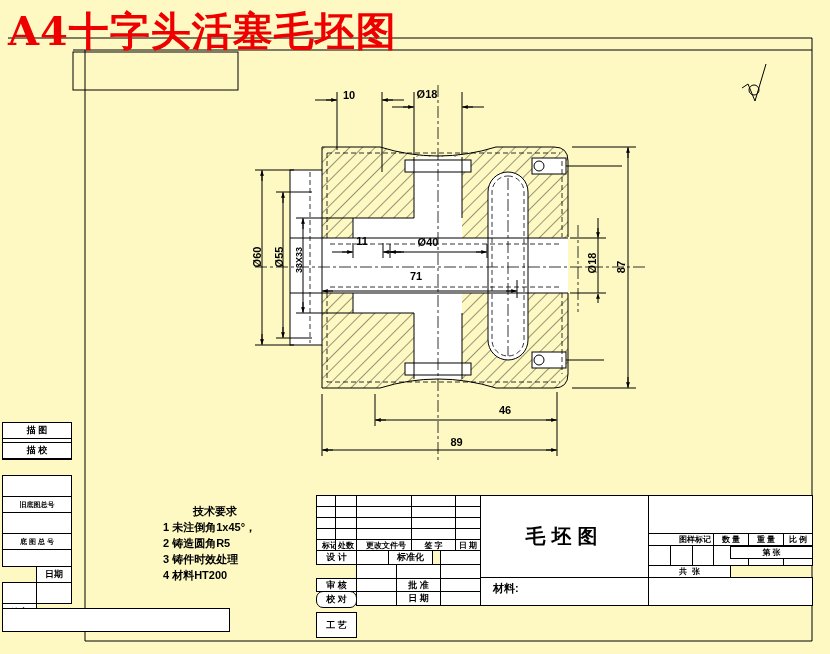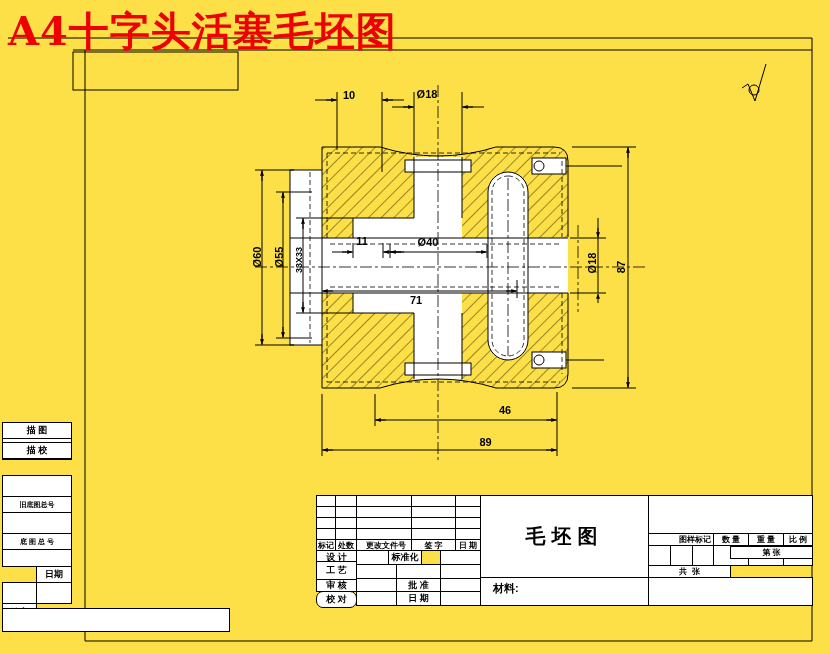--- a/index.html
+++ b/index.html
@@ -1,16 +1,16 @@
 <!DOCTYPE html>
 <html><head>
 <meta charset="utf-8">
 <style>
   html,body{margin:0;padding:0;background:#fff;}
-  #page{position:relative;width:830px;height:654px;background:#fde047;overflow:hidden;
+  #page{position:relative;width:830px;height:654px;background:#fef9c3;overflow:hidden;
         font-family:"Liberation Sans",sans-serif;color:#000;}
   svg{position:absolute;left:0;top:0;}
   .s{stroke:#000;stroke-width:1;fill:none;}
   .w{fill:#fff;stroke:none;}
   .hd{stroke:#000;stroke-width:0.8;fill:none;stroke-dasharray:5 3;}
   .cl{stroke:#000;stroke-width:0.8;fill:none;stroke-dasharray:12 3 3 3;}
   .red-title{position:absolute;left:8px;top:4px;font-family:"DejaVu Serif",serif;
              font-weight:bold;font-size:40px;color:#ee0000;letter-spacing:1px;
              white-space:nowrap;z-index:5;}
   .dim{position:absolute;transform:translate(-50%,-50%);font-size:11px;font-weight:bold;
@@ -197,29 +197,36 @@
     <circle class="s" cx="754" cy="90" r="5"></circle>
   </g>
 </svg>
 
 <div class="red-title">A4十字头活塞毛坯图</div>
 
 <div class="dim" style="left:349px;top:95px;">10</div>
 <div class="dim" style="left:427px;top:94px;">Ø18</div>
 <div class="dim" style="left:362px;top:241px;">11</div>
 <div class="dim" style="left:428px;top:242px;">Ø40</div>
-<div class="dim" style="left:416px;top:300px;">71</div>
+<div class="dim" style="left:416px;top:276px;">71</div>
 <div class="dim" style="left:505px;top:410px;">46</div>
-<div class="dim" style="left:462px;top:442px;padding-left:47px;">89</div>
+<div class="dim" style="left:433px;top:442px;padding-left:47px;">89</div>
 <div class="dimv" style="left:257px;top:257px;">Ø60</div>
 <div class="dimv" style="left:279px;top:257px;">Ø55</div>
 <div class="dimv dims9" style="left:299px;top:260px;">33X33</div>
 <div class="dimv" style="left:592px;top:263px;">Ø18</div>
 <div class="dimv" style="left:621px;top:267px;">87</div>
 
+<div class="tech">
+  <div class="t">技术要求</div>
+  <div>1 未注倒角1x45°，</div>
+  <div>2 铸造圆角R5</div>
+  <div>3 铸件时效处理</div>
+  <div>4 材料HT200</div>
+</div>
 
 <div>
   <div class="cell" style="left:2px;top:422px;width:70px;height:17px;">描  图</div>
   <div class="cell" style="left:2px;top:438px;width:70px;height:22px;"></div>
   <div class="cell" style="left:2px;top:442px;width:70px;height:17px;">描  校</div>
   <div class="cell" style="left:2px;top:475px;width:70px;height:22px;"></div>
   <div class="cell tiny" style="left:2px;top:496px;width:70px;height:17px;">旧底图总号</div>
   <div class="cell" style="left:2px;top:512px;width:70px;height:22px;"></div>
   <div class="cell tiny" style="left:2px;top:533px;width:70px;height:17px;">底 图 总 号</div>
   <div class="cell" style="left:2px;top:549px;width:70px;height:18px;"></div>
@@ -246,39 +253,39 @@
   <div class="cell" style="left:335px;top:517px;width:22px;height:12px;"></div>
   <div class="cell" style="left:356px;top:517px;width:56px;height:12px;"></div>
   <div class="cell" style="left:411px;top:517px;width:45px;height:12px;"></div>
   <div class="cell" style="left:455px;top:517px;width:26px;height:12px;"></div>
   <div class="cell" style="left:316px;top:528px;width:20px;height:12px;"></div>
   <div class="cell" style="left:335px;top:528px;width:22px;height:12px;"></div>
   <div class="cell" style="left:356px;top:528px;width:56px;height:12px;"></div>
   <div class="cell" style="left:411px;top:528px;width:45px;height:12px;"></div>
   <div class="cell" style="left:455px;top:528px;width:26px;height:12px;"></div>
 
-  <div class="cell h8" style="left:316px;top:539px;width:20px;height:12px;">标记</div>
+  <div class="cell h8" style="left:316px;top:539px;width:28px;height:12px;">标记</div>
   <div class="cell h8" style="left:335px;top:539px;width:22px;height:12px;">处数</div>
   <div class="cell h8" style="left:356px;top:539px;width:60px;height:12px;">更改文件号</div>
   <div class="cell h8" style="left:411px;top:539px;width:45px;height:12px;">签 字</div>
   <div class="cell h8" style="left:455px;top:539px;width:26px;height:12px;">日 期</div>
 
   <div class="cell" style="left:316px;top:550px;width:41px;height:15px;">设 计</div>
   <div class="cell" style="left:356px;top:550px;width:41px;height:15px;"></div>
-  <div class="cell" style="left:388px;top:550px;width:34px;height:15px;">标准化</div>
+  <div class="cell" style="left:388px;top:550px;width:45px;height:15px;">标准化</div>
   <div class="cell" style="left:440px;top:550px;width:41px;height:15px;"></div>
   <div class="cell" style="left:316px;top:591px;width:41px;height:17px;border-radius:7px;">校 对</div>
   <div class="cell" style="left:356px;top:564px;width:41px;height:15px;"></div>
   <div class="cell" style="left:396px;top:564px;width:45px;height:15px;"></div>
   <div class="cell" style="left:440px;top:564px;width:41px;height:15px;"></div>
   <div class="cell" style="left:316px;top:578px;width:41px;height:14px;">审 核</div>
   <div class="cell" style="left:356px;top:578px;width:41px;height:14px;"></div>
   <div class="cell" style="left:396px;top:578px;width:45px;height:14px;">批 准</div>
   <div class="cell" style="left:440px;top:578px;width:41px;height:14px;"></div>
-  <div class="cell" style="left:316px;top:561px;width:41px;height:19px;">工 艺</div>
+  <div class="cell" style="left:316px;top:612px;width:41px;height:26px;">工 艺</div>
   <div class="cell" style="left:356px;top:591px;width:41px;height:15px;"></div>
   <div class="cell" style="left:396px;top:591px;width:45px;height:15px;">日 期</div>
   <div class="cell" style="left:440px;top:591px;width:41px;height:15px;"></div>
 
   <div class="cell big" style="left:480px;top:495px;width:169px;height:83px;">毛坯图</div>
   <div class="cell leftalign" style="left:480px;top:577px;width:169px;height:29px;font-size:11px;">材料:</div>
 
   <div class="cell" style="left:648px;top:495px;width:165px;height:39px;"></div>
   <div class="cell h8" style="left:648px;top:533px;width:66px;height:13px;padding-left:28px;">图样标记</div>
   <div class="cell h8" style="left:713px;top:533px;width:36px;height:13px;">数 量</div>

